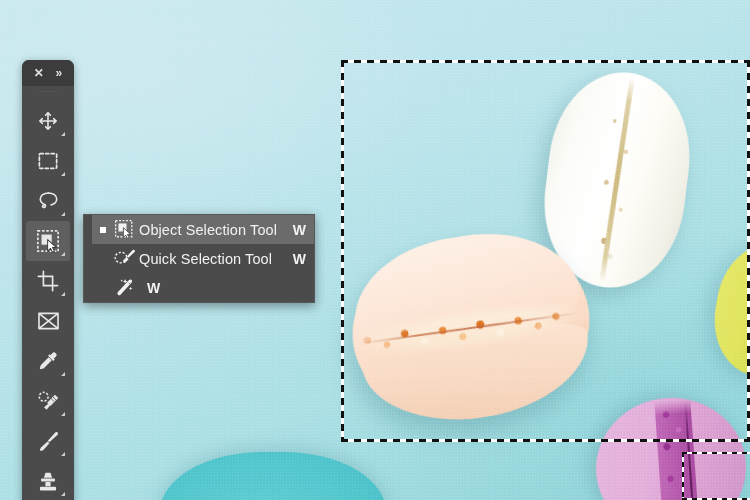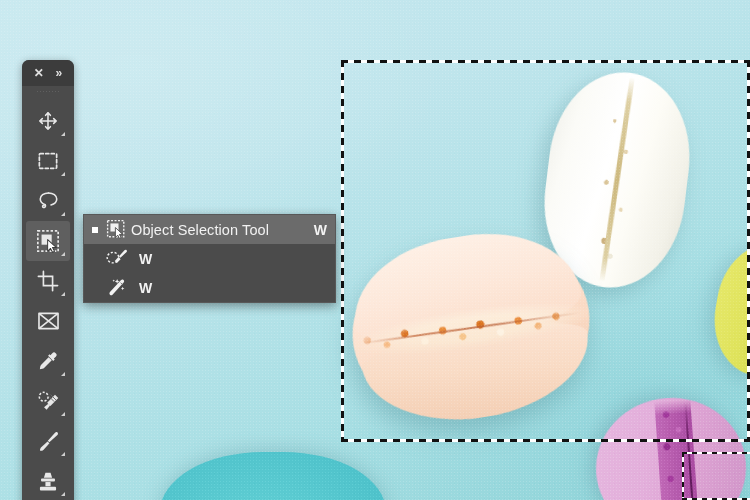--- a/index.html
+++ b/index.html
@@ -242,24 +242,25 @@
   .tool .corner {
     position: absolute; right: 5px; bottom: 5px;
     width: 0; height: 0;
     border-left: 4px solid transparent;
     border-bottom: 4px solid #cfcfcf;
   }
 
   
   .flyout {
     position: absolute; left: 83px; top: 214px;
-    width: 253px;
+    width: 232px;
     background: #4b4b4b;
     box-shadow: 0 3px 10px rgba(0,0,0,0.4);
     border: 1px solid #585858;
+    padding-left: 8px;
   }
   .fly-row {
     display: flex; align-items: center;
     height: 29px; padding: 0 8px 0 4px;
     cursor: pointer;
   }
   .fly-row.selected { background: #6b6b6b; }
   .fly-bullet {
     width: 13px; display: flex; align-items: center; justify-content: center;
     flex: 0 0 13px;
@@ -448,20 +449,21 @@
 
     <div class="fly-row">
       <span class="fly-bullet"></span>
       <span class="fly-icon">
         <svg width="23" height="21" viewBox="0 0 26 24">
           <ellipse cx="9" cy="11" rx="6.6" ry="6" fill="none" stroke="#f2f2f2" stroke-width="1.7" stroke-dasharray="2.4 2"></ellipse>
           <path d="M24.6 2.6c-.7-.7-1.8-.6-2.5.1l-6.2 6.7 1.6 1.6 6.8-6.1c.7-.6.9-1.6.3-2.3z" fill="#f2f2f2"></path>
           <path d="M15.2 10.3 11 14.8l2.4 2.4 4.3-4.3z" fill="#f2f2f2"></path>
         </svg>
       </span>
+      <span class="fly-label">Quick Selection Tool</span>
       <span class="fly-key">W</span>
     </div>
 
     <div class="fly-row">
       <span class="fly-bullet"></span>
       <span class="fly-icon">
         <svg width="22" height="21" viewBox="0 0 24 24">
           <path d="M20.6 3.4c-.8-.8-2-.7-2.8.1L5.1 17.2c-.8.9-.8 2.2 0 3 .8.8 2.1.8 2.9 0L20.7 6.3c.8-.8.8-2.1-.1-2.9z" fill="#f2f2f2"></path>
           <path d="M17.2 6.4 20.1 9.3" stroke="#6a6a6a" stroke-width="1"></path>
           <path d="M13.3 2.2l.8 2 2 .8-2 .8-.8 2-.8-2-2-.8 2-.8z" fill="#f2f2f2"></path>

